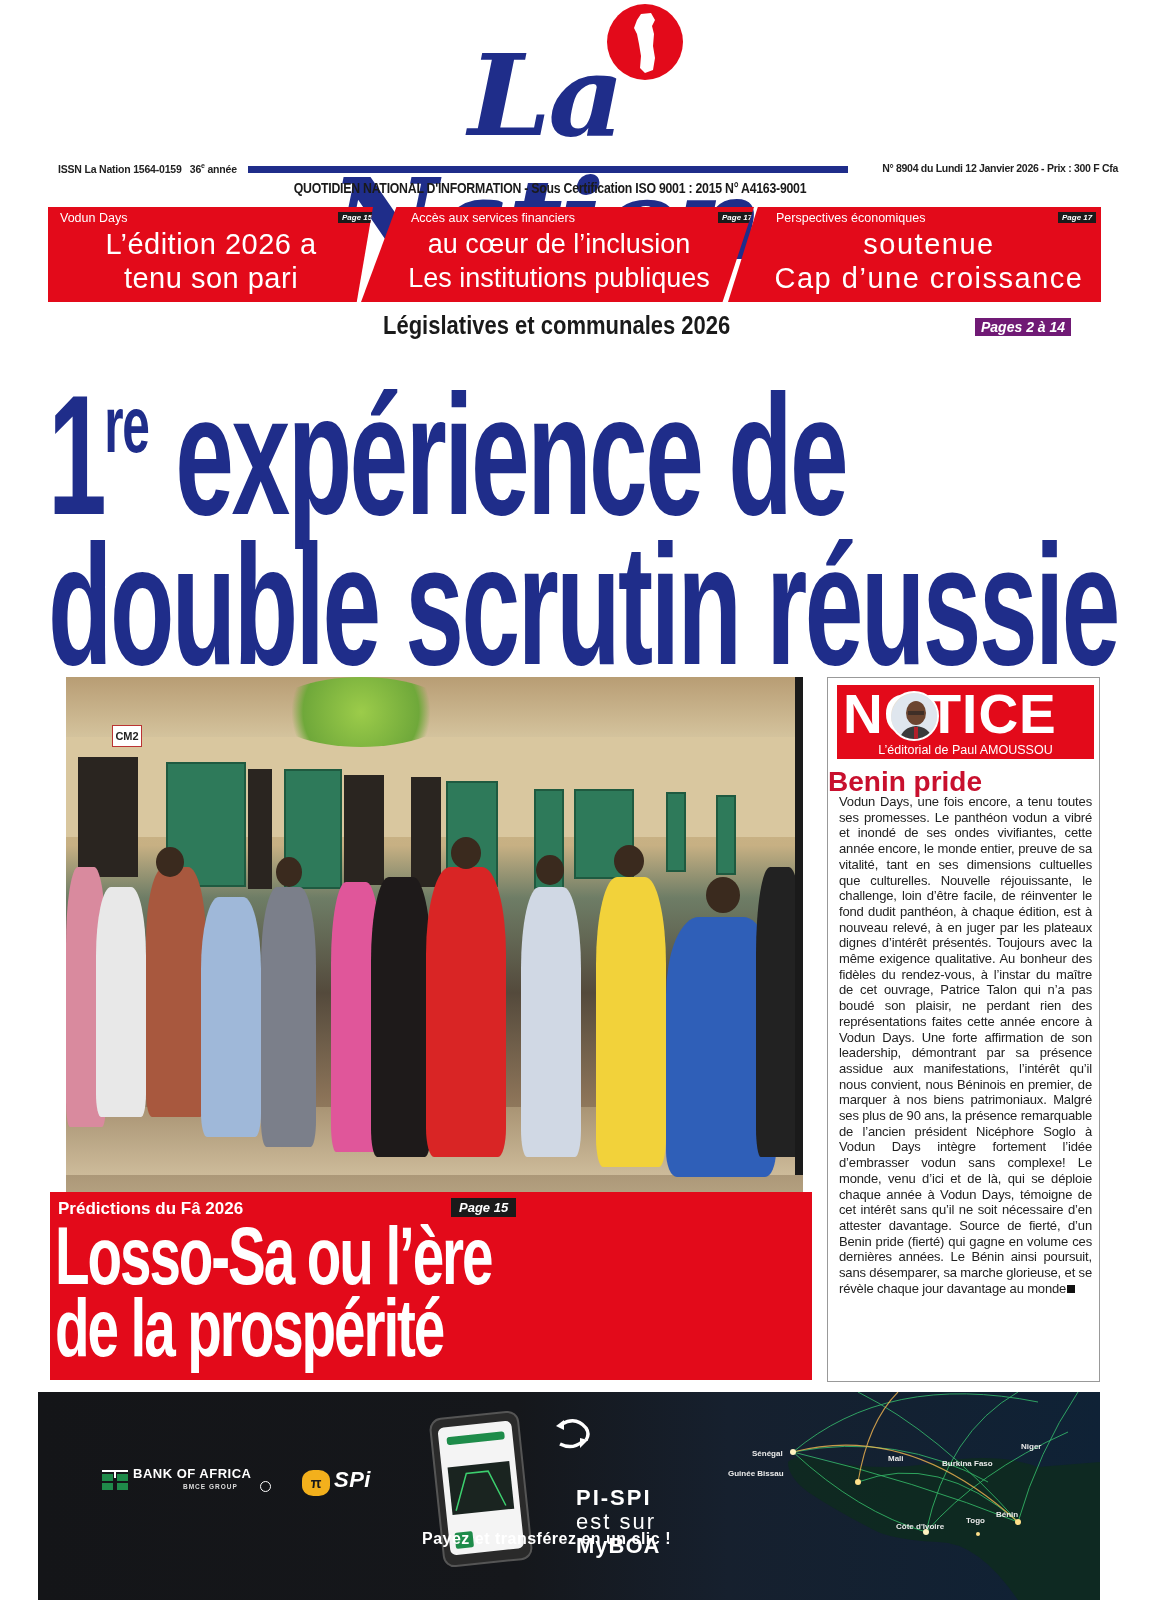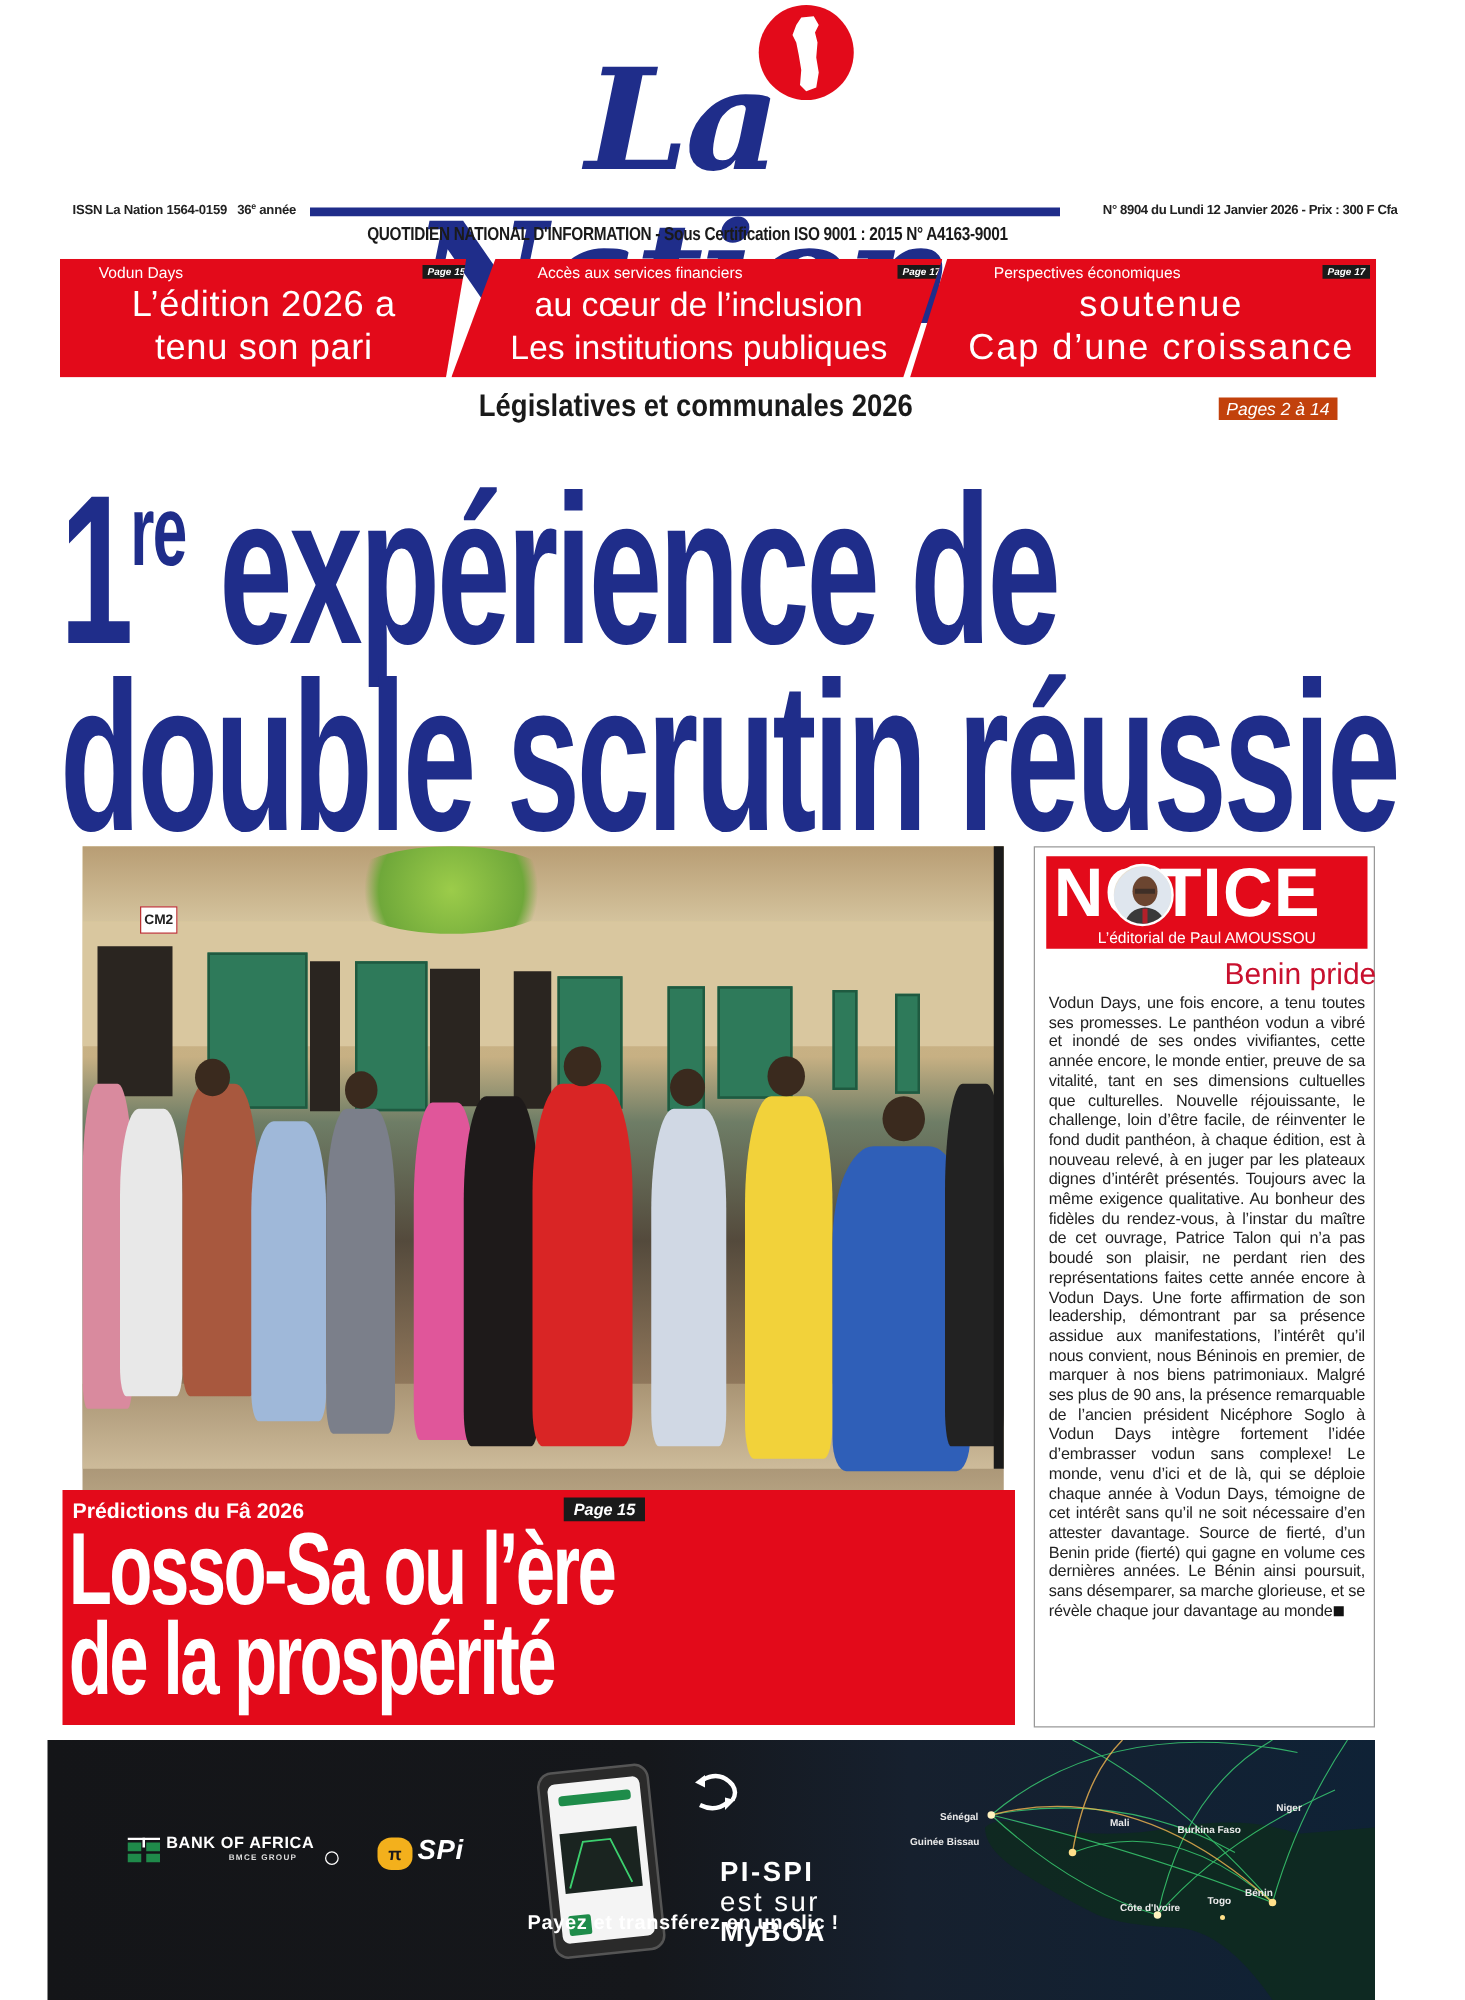--- a/index.html
+++ b/index.html
@@ -31,38 +31,38 @@
     font-size: 15px; font-weight: bold; color: #1a1a1a; letter-spacing: -0.3px;
     transform: scaleX(0.82); transform-origin: 550px 0;
   }
 
   
   .teasers { position: absolute; left: 48px; top: 207px; width: 1053px; height: 95px; }
   .teaser-panel { position: absolute; top: 0; height: 95px; background: #e30a1a; }
   .t1 { left: 0; width: 325px; clip-path: polygon(0 0, 100% 0, 95% 100%, 0 100%); }
   .t2 { left: 313px; width: 393px; clip-path: polygon(9% 0, 100% 0, 92% 100%, 0 100%); }
   .t3 { left: 680px; width: 373px; clip-path: polygon(8% 0, 100% 0, 100% 100%, 0 100%); }
-  .teaser-kicker { position: absolute; top: 4px; font-size: 12.5px; color: #fff; white-space: nowrap; margin-left: 19px; }
+  .teaser-kicker { position: absolute; top: 4px; font-size: 12.5px; color: #fff; white-space: nowrap; }
   .teaser-page {
     position: absolute; top: 5px; font-size: 8px; font-weight: bold; font-style: italic;
     color: #fff; background: #1a1a1a; padding: 1px 4px; white-space: nowrap;
   }
   .teaser-title {
     position: absolute; top: 20px; text-align: center; color: #fff;
     font-size: 29px; line-height: 34px; letter-spacing: 0.5px; white-space: nowrap;
   }
 
   
   .section-kicker {
     position: absolute; left: 383px; top: 311px; font-size: 25px; font-weight: bold;
     color: #1a1a1a; white-space: nowrap; transform: scaleX(0.88); transform-origin: 0 0;
   }
   .pages-badge {
-    position: absolute; left: 975px; top: 318px; background: #c2410c; color: #fff;
-    font-size: 14px; font-weight: normal; font-style: italic; padding: 1px 6px; white-space: nowrap;
+    position: absolute; left: 975px; top: 318px; background: #701a75; color: #fff;
+    font-size: 14px; font-weight: bold; font-style: italic; padding: 1px 6px; white-space: nowrap;
   }
 
   
   .headline {
     position: absolute; left: 48px; top: 350px; width: 1060px;
     color: #1f2d8a; font-weight: bold; letter-spacing: -4px;
   }
   .hl-line {
     display: block; font-size: 170px; line-height: 150px; white-space: nowrap;
     transform: scaleX(0.62); transform-origin: 0 0;
@@ -91,21 +91,21 @@
   .notice-box { position: absolute; left: 9px; top: 7px; width: 257px; height: 74px; background: #e30a1a; }
   .notice-word {
     position: absolute; left: 6px; top: 0px; width: 250px; font-size: 55px; line-height: 58px;
     font-weight: bold; color: #fff; letter-spacing: 1px; white-space: nowrap;
   }
   .notice-avatar {
     position: absolute; left: 52px; top: 6px; width: 50px; height: 50px; border-radius: 50%;
     background: #e8e2d6; border: 2px solid #fff; overflow: hidden;
   }
   .notice-byline { position: absolute; left: 0; top: 58px; width: 257px; text-align: center; font-size: 12.5px; font-weight: normal; color: #fff; }
-  .ed-title { position: absolute; left: 0; top: 88px; width: 273px; text-align: right; font-size: 24px; font-weight: normal; color: #c8102e; }
+  .ed-title { position: absolute; left: 0; top: 88px; width: 273px; text-align: left; font-size: 28px; font-weight: bold; color: #c8102e; }
   .ed-body {
     position: absolute; left: 11px; top: 116px; width: 253px;
     font-size: 13px; line-height: 15.7px; color: #222; text-align: justify;
     letter-spacing: -0.15px; hyphens: none;
   }
   .ed-end { display: inline-block; width: 8px; height: 8px; background: #111; margin-left: 1px; }
 
   
   .fa-box { position: absolute; left: 50px; top: 1192px; width: 762px; height: 188px; background: #e30a1a; }
   .fa-kicker { position: absolute; left: 8px; top: 7px; font-size: 17px; font-weight: bold; color: #fff; white-space: nowrap; }

